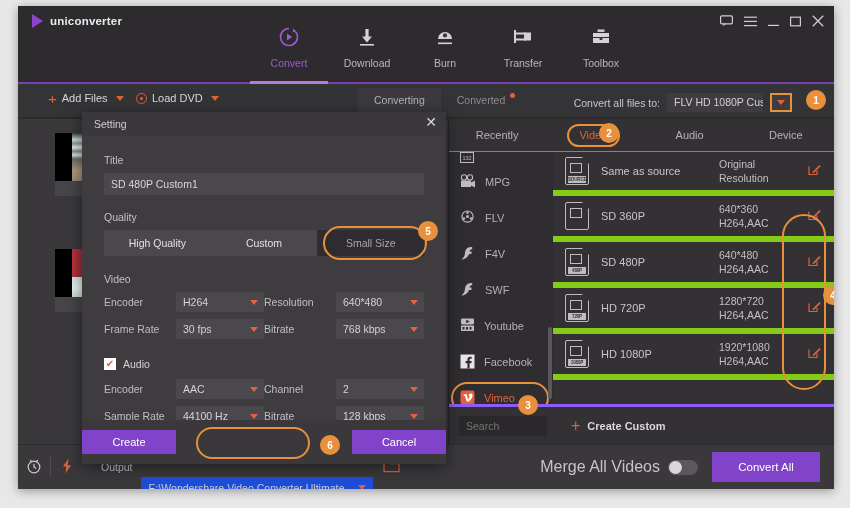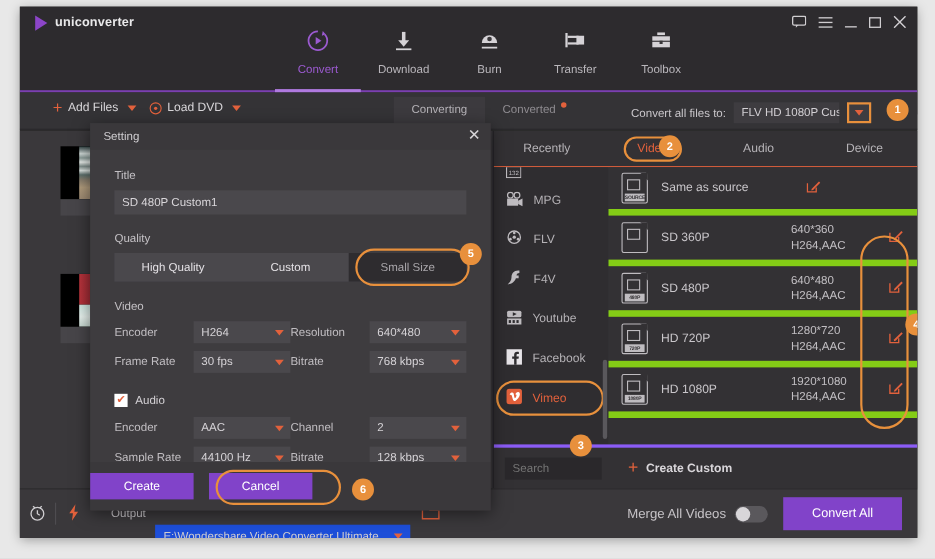--- a/index.html
+++ b/index.html
@@ -208,21 +208,21 @@
   .bb-sep { width:1px; height:20px; background:#4e4c50; }
   .out-label { margin-left:18px; color:#c6c3c7; font-size:10.5px; }
   .out-field {
     margin-left:8px; width:232px; height:22px; background:#1d4ed8; color:#cecbcf;
     font-size:10.5px; line-height:22px; padding:0 8px; position:relative;
     overflow:hidden; white-space:nowrap;margin-top:41px;
   }
   .out-caret { position:absolute; right:7px; top:8px; }
   .folder-ico { margin-left:10px; color:#e2613c; font-size:14px; cursor:pointer;}
   .merge-wrap { margin-left:auto; display:flex; align-items:center; gap:8px; }
-  .merge-lab { color:#c6c3c7; font-size:12px; }
+  .merge-lab { color:#c6c3c7; font-size:16px; }
   .toggle {
     width:30px;height:15px;border-radius:8px;background:#5a585c;position:relative;cursor:pointer;
   }
   .toggle i { position:absolute; left:1px; top:1px; width:13px;height:13px;border-radius:50%;background:#d8d6d9;}
   .convert-all {
     margin-left:14px; margin-right:14px; width:108px; height:30px; background:#8143c9;
     color:#fff; font-size:11.5px; display:flex; align-items:center; justify-content:center;
     cursor:pointer; border:none; font-family:"Liberation Sans", sans-serif;
   }
 
@@ -260,21 +260,21 @@
   .fld-sel .caret { position:absolute; right:6px; top:8px; margin:0;}
   .audio-chk { display:flex; align-items:center; gap:7px; margin: 12px 0 9px 0;}
   .chkbox {
     width:12px;height:12px;background:#fff;display:flex;align-items:center;justify-content:center;
     cursor:pointer;
   }
   .chkbox span { color:#e2613c; font-size:10px; line-height:10px; }
   .audio-lab { color:#d5d2d6; font-size:10.5px; }
   .dlg-foot {
     position:absolute; left:0; right:0; bottom:0; height:44px; background:#3a383b;
-    display:flex; align-items:center; justify-content:flex-start; gap:14px;
+    display:flex; align-items:center; justify-content:space-between; gap:14px;
   }
   .dlg-btn {
     width:94px; height:24px; background:#8143c9; color:#fff; font-size:11px;
     display:flex;align-items:center;justify-content:center;cursor:pointer;border:none;
     font-family:"Liberation Sans", sans-serif;
   }
   .create-ring {
     position:absolute; left:114px; top:7px; width:114px; height:32px;
     border:2px solid #e8903c; border-radius:16px; pointer-events:none;
   }
@@ -496,20 +496,28 @@
           </span>
           <span>FLV</span>
         </div>
         <div class="fmt-side-item">
           <span>
             <svg width="16" height="15" viewBox="0 0 16 15">
                 <path d="M11 1 C7 1 5 4 5 7 C5 10 3 12 1.5 13.5 C5 13.5 8 11 9 8 L11.5 8 L11.5 5.5 L9.5 5.5 C10 3.8 10.6 3.2 12.2 3.2 L12.2 1 z" fill="#bfbcc0"></path>
               </svg>
           </span>
           <span>F4V</span>
+        </div>
+        <div class="fmt-side-item">
+          <span>
+            <svg width="16" height="15" viewBox="0 0 16 15">
+                <path d="M11 1 C7 1 5 4 5 7 C5 10 3 12 1.5 13.5 C5 13.5 8 11 9 8 L11.5 8 L11.5 5.5 L9.5 5.5 C10 3.8 10.6 3.2 12.2 3.2 L12.2 1 z" fill="#bfbcc0"></path>
+              </svg>
+          </span>
+          <span>SWF</span>
         </div>
         <div class="fmt-side-item">
           <span>
             <svg width="15" height="14" viewBox="0 0 15 14">
                 <rect x="1" y="0.5" width="13" height="6" rx="1.4" fill="#bfbcc0"></rect>
                 <path d="M6.2 1.8 l3.6 1.7 -3.6 1.7z" fill="#2f2d30"></path>
                 <rect x="1" y="7.5" width="13" height="5.5" fill="#bfbcc0"></rect>
                 <rect x="2.5" y="9" width="2" height="2.6" fill="#2f2d30"></rect>
                 <rect x="6" y="9" width="2" height="2.6" fill="#2f2d30"></rect>
                 <rect x="9.5" y="9" width="2" height="2.6" fill="#2f2d30"></rect>
@@ -540,20 +548,21 @@
       </div>
 
       <div class="fmt-list">
 
         <div class="fmt-row" style="height:44px">
           <div class="fmt-ico">
               <i></i>
               <b>SOURCE</b>
             </div>
           <div class="fmt-name">Same as source</div>
+          <div class="fmt-meta">Original Resolution</div>
           <div class="fmt-edit">
             <svg width="13" height="13" viewBox="0 0 13 13">
                 <path d="M1 3.5 v8 h8 v-4" fill="none" stroke="#e2613c" stroke-width="1.2"></path>
                 <path d="M5 8.5 l6.5-6.5 1.2 1.2 -6.5 6.5 -1.7 0.5z" fill="#e2613c"></path>
               </svg>
           </div>
         </div>
 
         <div class="fmt-row">
           <div class="fmt-ico">

